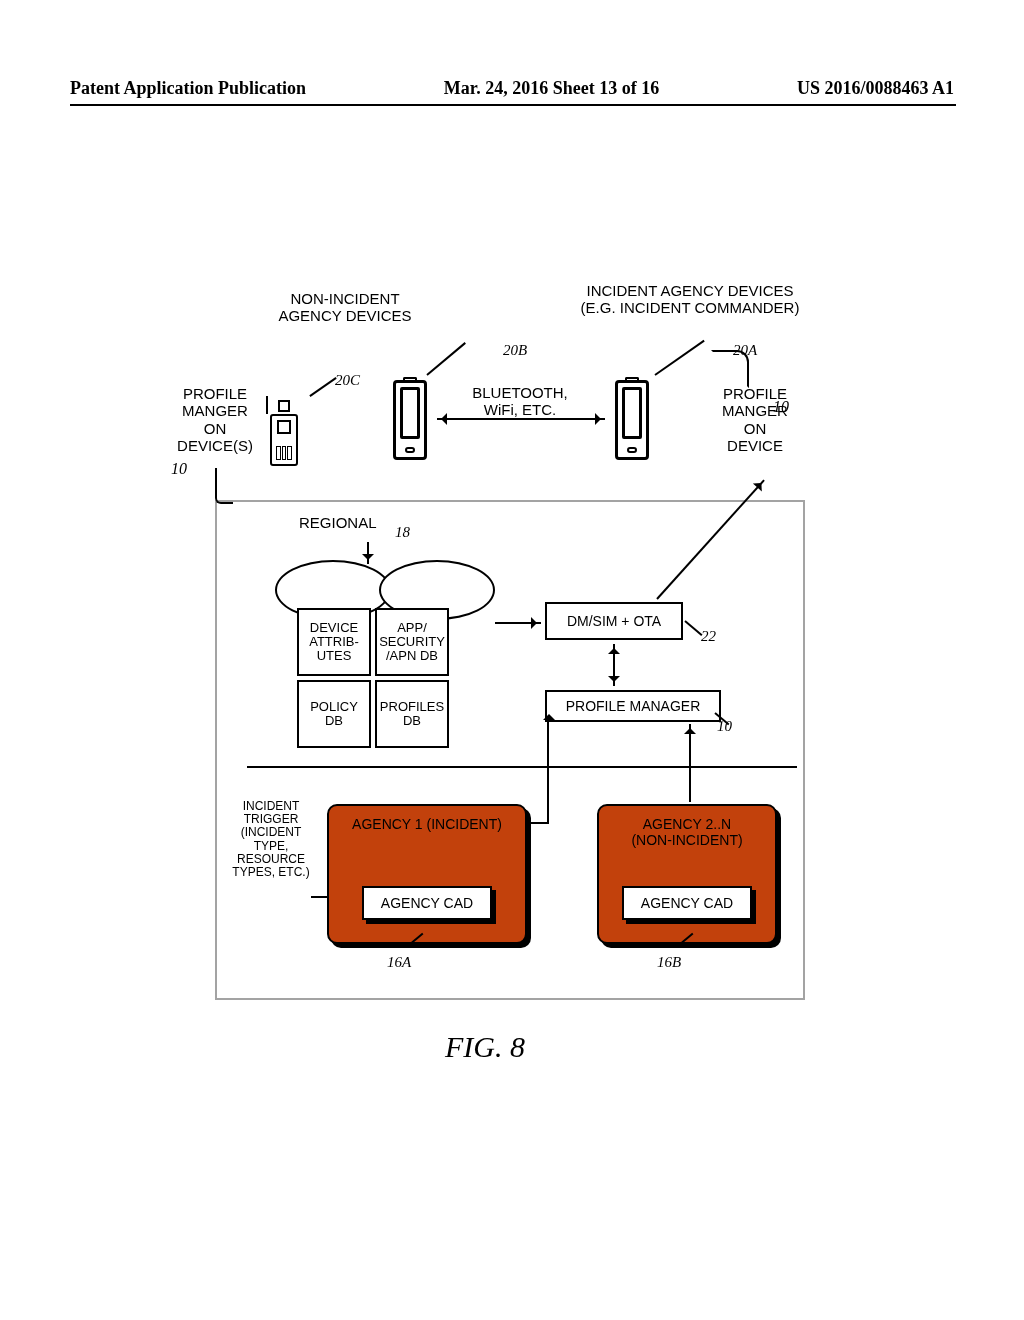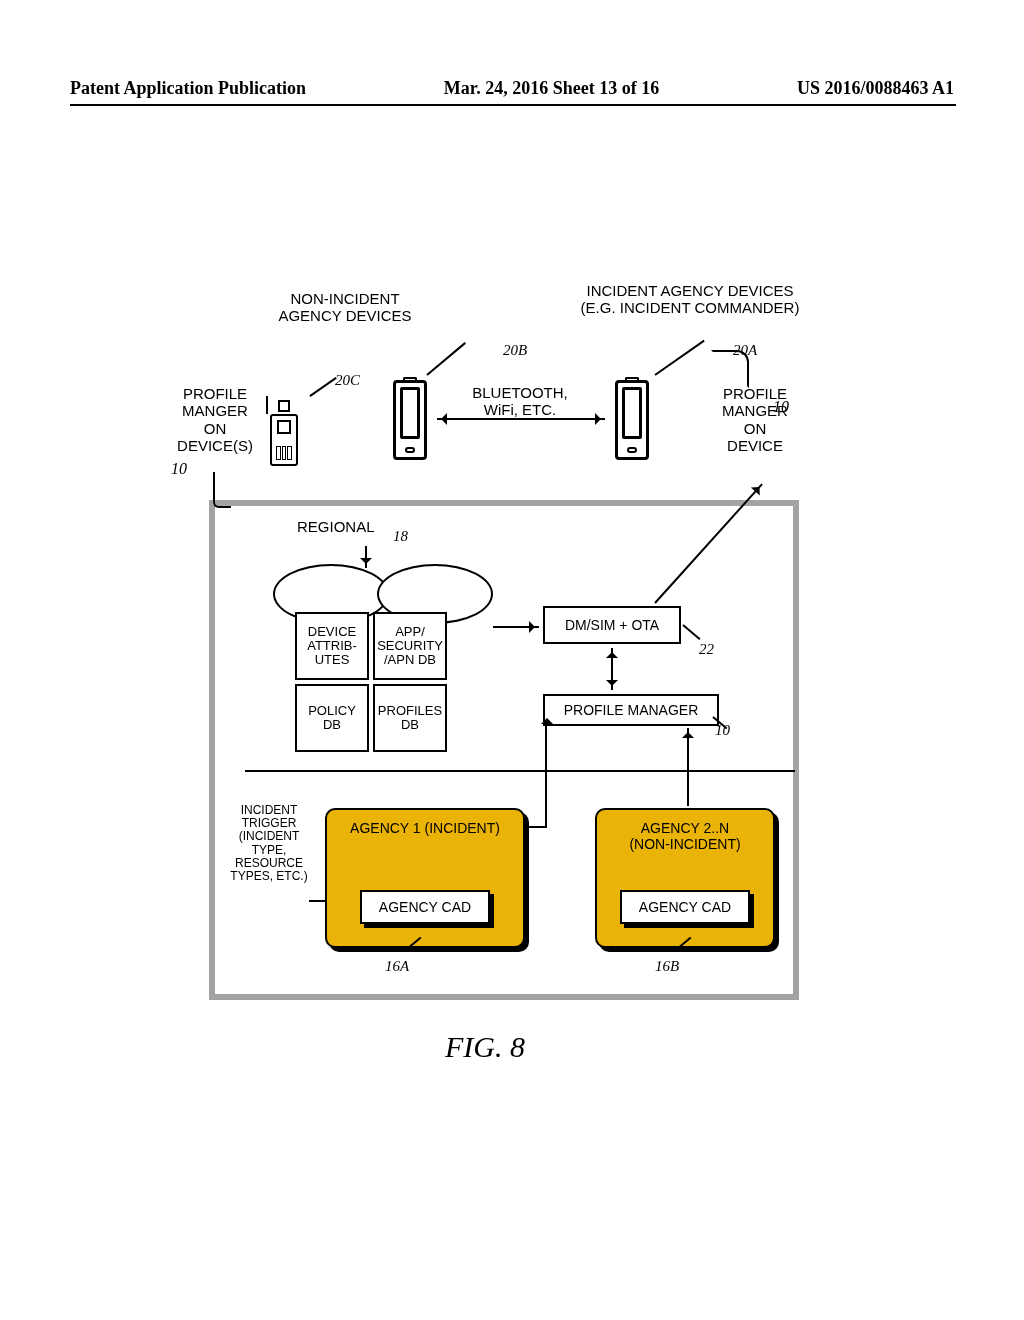--- a/index.html
+++ b/index.html
@@ -80,22 +80,22 @@
     position:absolute; top:58px; left:262px; width:168px; height:2px; background:#000;
   }
   .dbl-arrow::before, .dbl-arrow::after {
     content:""; position:absolute; top:-5px; width:0; height:0; border:6px solid transparent;
   }
   .dbl-arrow::before { left:-2px; border-right-color:#000; }
   .dbl-arrow::after { right:-2px; border-left-color:#000; }
 
   
   .bigframe {
-    position:absolute; top: 210px; left: 34px; width: 590px; height: 500px;
-    border: 6px solid #a3a3a3;
+    position:absolute; top: 210px; left: 40px; width: 590px; height: 500px;
+    border: 2px solid #a3a3a3;
   }
 
   
   .regional-lbl { position:absolute; top:12px; left:82px; }
   .ref18 { position:absolute; top:22px; left:178px; font-style:italic; font-size:15px; font-family:"Times New Roman",serif;}
   .dbcloud {
     position:absolute; width:220px; height:160px; top:58px; left:58px;
   }
   
   .ell { position:absolute; width:116px; height:60px; border:2px solid #000; border-radius:50%; background:#fff; }
@@ -106,21 +106,21 @@
     display:flex; align-items:center; justify-content:center; line-height:1.1; font-size:13px;
   }
   .dbbox.da { left:22px; top:48px;}
   .dbbox.db { left:100px; top:48px;}
   .dbbox.dc { left:22px; top:120px;}
   .dbbox.dd { left:100px; top:120px;}
 
   .rbox { position:absolute; border:2px solid #000; background:#fff; display:flex; align-items:center; justify-content:center; font-size:14px; }
   .dmsim { left:328px; top:100px; width:138px; height:38px;}
   .pmgr  { left:328px; top:188px; width:176px; height:32px;}
-  .ref22 { position:absolute; left:484px; top:126px; font-style:italic; font-size:15px; font-family:"Times New Roman",serif;margin-top:9px;}
+  .ref22 { position:absolute; left:484px; top:126px; font-style:italic; font-size:15px; font-family:"Times New Roman",serif;}
   .ref10pm { position:absolute; left:500px; top:216px; font-style:italic; font-size:15px; font-family:"Times New Roman",serif;}
 
   
   .arrow { position:absolute; background:#000; }
   .arrow.h { height:2px; }
   .arrow.v { width:2px; }
   .ah-r::after, .ah-l::before, .av-u::before, .av-d::after {
     content:""; position:absolute; width:0; height:0; border:6px solid transparent;
   }
   .ah-r::after { right:-2px; top:-5px; border-left-color:#000; }
@@ -128,21 +128,21 @@
   .av-d::after { bottom:-2px; left:-5px; border-top-color:#000; }
   .ar-dm-pm-v { left:396px; top:142px; height:42px; }
   .diag-pm-to-device { position:absolute; left:420px; top:-10px; width:160px; height:2px; background:#000; transform:rotate(-48deg); transform-origin:left center;}
   .diag-pm-to-device::after { content:""; position:absolute; right:-2px; top:-5px; border:6px solid transparent; border-left-color:#000;}
   .ar-18 { position:absolute; left:150px; top:40px; width:2px; height:22px; background:#000;}
   .ar-18::after{content:"";position:absolute;bottom:-2px;left:-5px;border:6px solid transparent;border-top-color:#000;}
 
   
   .tier-rule { position:absolute; left:30px; top:264px; right:0; height:0; border-top:2px solid #000; width:550px;}
   .shadowbox {
-    position:absolute; border:2px solid #000; border-radius:10px; background:#eab308;
+    position:absolute; border:2px solid #000; border-radius:10px; background:#c2410c;
     box-shadow: 4px 4px 0 #000;
   }
   .ag1 { left:110px; top:302px; width:200px; height:140px;}
   .ag2 { left:380px; top:302px; width:180px; height:140px;}
   .ag-title { position:absolute; top:10px; left:0; right:0; text-align:center; font-size:14px; line-height:1.15;}
   .cad { position:absolute; left:50%; transform:translateX(-50%); bottom:22px; width:130px; height:34px; border:2px solid #000; box-shadow:4px 4px 0 #000; background:#fff; display:flex; align-items:center; justify-content:center; font-size:14px;}
   .ref16A { position:absolute; left:170px; top:452px; font-style:italic; font-size:15px; font-family:"Times New Roman",serif;}
   .ref16B { position:absolute; left:440px; top:452px; font-style:italic; font-size:15px; font-family:"Times New Roman",serif;}
 
   .trigger-lbl { position:absolute; left:8px; top:298px; width:92px; font-size:12px; line-height:1.1;}

